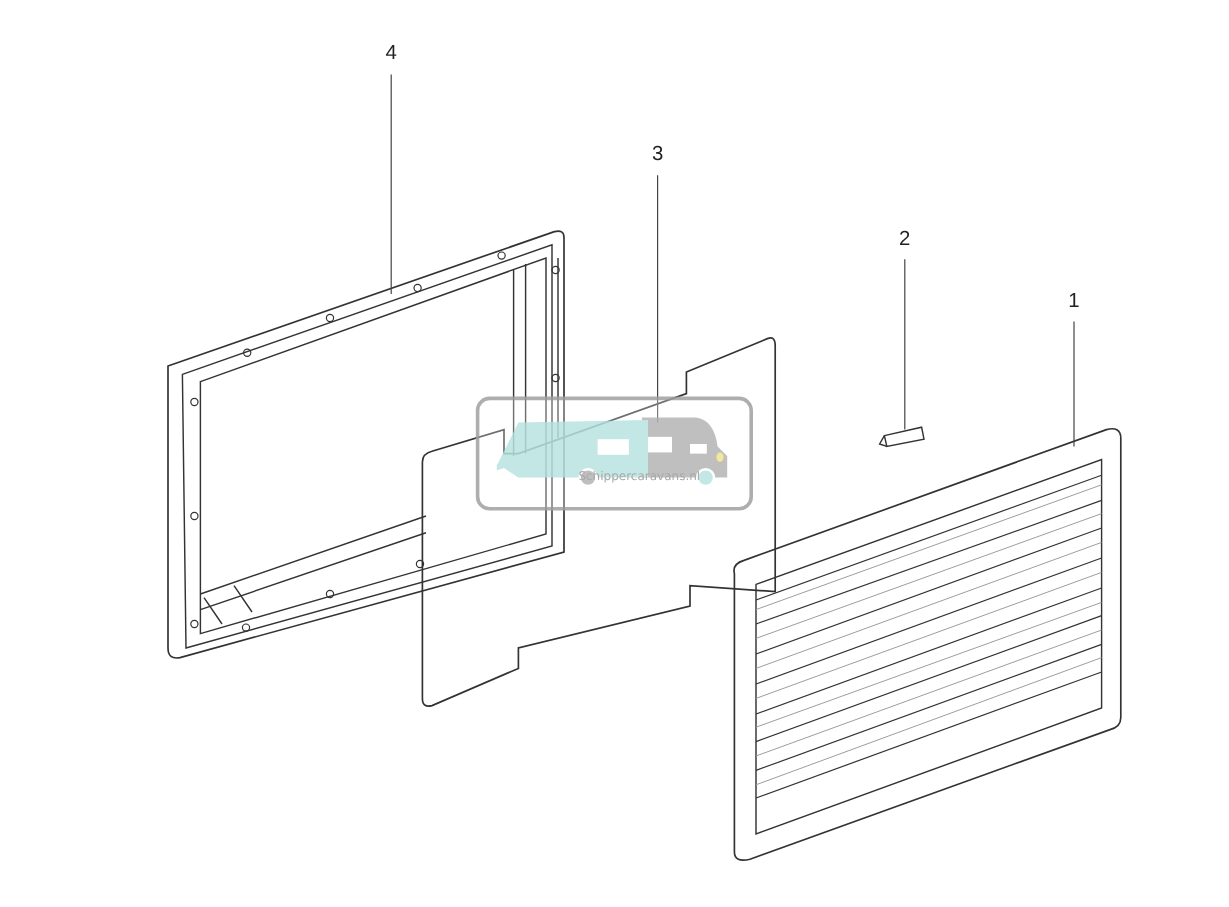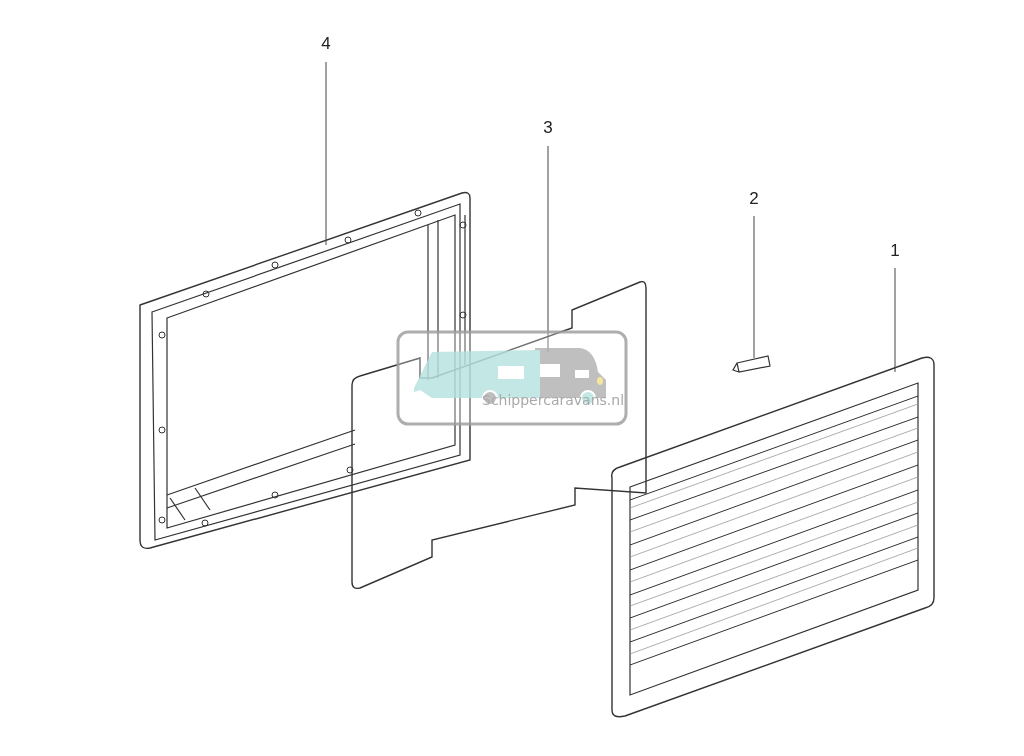--- a/index.html
+++ b/index.html
@@ -1,19 +1,19 @@
 <!DOCTYPE html>
 <html><head>
 <meta charset="utf-8">
 <style>
   html,body{margin:0;padding:0;background:#fff;}
   body{width:1024px;height:756px;position:relative;overflow:hidden;font-family:"Liberation Sans",sans-serif;}
   svg{position:absolute;left:0;top:0;}
   .lbl{position:absolute;font-size:17px;color:#222;transform:translateX(-50%);}
-  .wm-text{position:absolute;left:482px;top:392px;font-size:14px;color:#a9a9a9;font-family:"DejaVu Sans",sans-serif;}
+  .wm-text{position:absolute;left:482px;top:392px;font-size:10px;color:#a9a9a9;font-family:"DejaVu Sans",sans-serif;}
 </style>
 </head>
 <body>
 
 <svg width="1024" height="756" viewBox="0 0 1024 756">
   <g fill="none" stroke="#333" stroke-width="1.2">
 
     <g>
       <path d="M140,305 L462,193 Q470,191 470,198 L470,460 L150,548 Q140,550 140,540 Z" stroke-width="1.4"></path>
       <path d="M152,312 L460,204 L460,455 L155,540 Z"></path>

